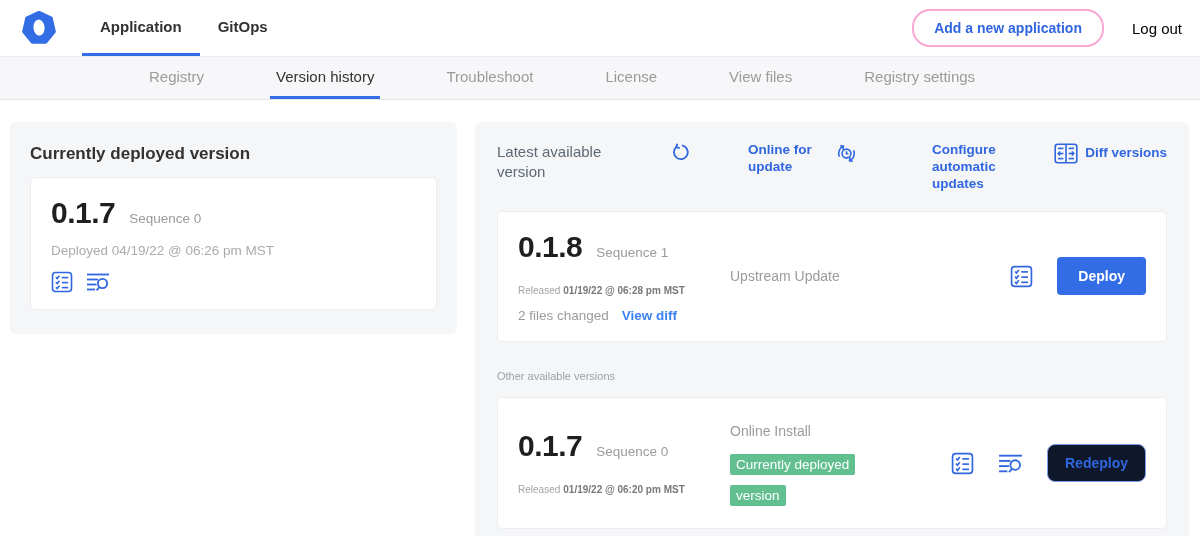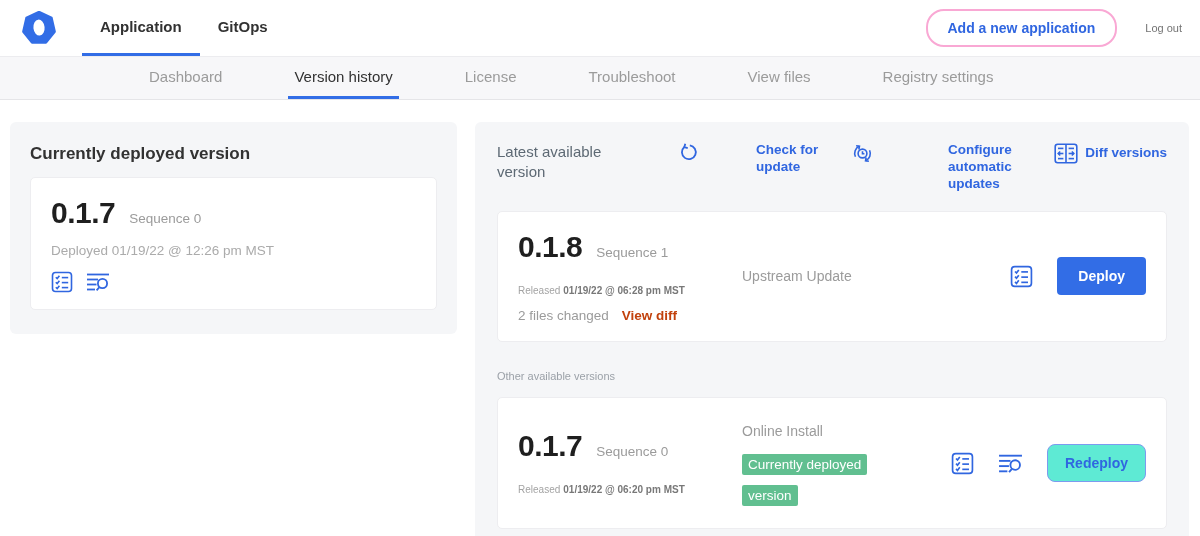--- a/index.html
+++ b/index.html
@@ -10,21 +10,21 @@
   .topnav { height:56px; display:flex; align-items:center; background:#fff; }
   .logo { margin-left:22px; width:34px; height:34px; flex:0 0 auto; }
   .top-tabs { display:flex; height:56px; margin-left:26px; }
   .top-tab { display:flex; align-items:center; padding:0 18px; font-size:15px;
     font-weight:600; color:#323232; cursor:pointer; border-bottom:3px solid transparent; }
   .top-tab.active { border-bottom-color:#326de6; }
   .topnav-right { margin-left:auto; display:flex; align-items:center; margin-right:18px; }
   .add-app-btn { border:2px solid #f9a8d4; background:#fff; color:#3066e0; font-weight:700;
     font-size:14px; padding:9px 20px; border-radius:18px; cursor:pointer;
     font-family:"Liberation Sans", sans-serif; }
-  .logout { margin-left:28px; font-size:11px; color:#737373; cursor:pointer; }
+  .logout { margin-left:28px; font-size:15px; color:#000000; cursor:pointer; }
 
   
   .subnav { height:44px; background:#f7f7f9; border-top:1px solid #ececef;
     border-bottom:1px solid #e5e5e8; display:flex; padding-left:143px; }
   .subnav-item { display:flex; align-items:center; padding:0 6px; margin-right:60px;
     font-size:15px; color:#9b9b9b; cursor:pointer; border-bottom:3px solid transparent; }
   .subnav-item.active { color:#323232; border-bottom-color:#326de6; }
 
   
   .main { display:flex; align-items:flex-start; padding:22px 10px 0 10px; }
@@ -37,48 +37,48 @@
 
   .ver-row { display:flex; align-items:baseline; }
   .ver-num { font-size:30px; font-weight:700; color:#1f1f1f; letter-spacing:-0.5px; }
   .ver-seq { margin-left:14px; font-size:13.5px; color:#9b9b9b; }
   .deployed-line { margin-top:13px; font-size:13.5px; color:#ababab; }
   .icon-row { margin-top:13px; display:flex; align-items:center; gap:13px; }
   .blue-icon { color:#3066e0; display:inline-flex; cursor:pointer; }
 
   .right-panel { width:714px; margin-left:18px; padding:20px 22px 22px 22px; flex:0 0 auto; }
 
-  .latest-header { display:flex; align-items:flex-start;gap:8px; }
+  .latest-header { display:flex; align-items:flex-start; }
   .latest-title { width:132px; font-size:15px; font-weight:500; color:#5d6974; line-height:1.35; }
   .hdr-link { display:flex; align-items:flex-start; color:#3066e0; font-size:13.5px;
     font-weight:700; line-height:1.25; cursor:pointer; }
   .hdr-link .blue-icon { margin-right:7px; margin-top:1px; cursor:pointer; }
   .hdr-check { margin-left:42px; width:165px; }
   .hdr-check span { width:70px; }
   .hdr-auto { width:185px; }
   .hdr-auto span { width:148px; }
   .hdr-diff { margin-left:auto; align-items:center; }
 
   .release-card { margin-top:18px; padding:18px 20px; display:flex; align-items:center; }
   .rel-left { width:212px; flex:0 0 auto; }
   .released-line { margin-top:20px; font-size:10px; line-height:1.45; width:195px; }
   .released-prefix { color:#a3a3a3; margin-right:3px; }
   .released-date { color:#787878; font-weight:700; }
   .files-row { margin-top:10px; font-size:13.5px; display:flex; align-items:center; }
   .files-changed { color:#9b9b9b; }
-  .view-diff { color:#c2410c; font-weight:700; margin-left:13px; cursor:pointer; }
-  .rel-mid { margin-left:12px; align-self:center; }
+  .view-diff { color:#3b82f6; font-weight:700; margin-left:13px; cursor:pointer; }
+  .rel-mid { align-self:center; }
   .source-label { font-size:14px; font-weight:500; color:#9b9b9b; }
   .rel-mid-top { align-self:flex-start; margin-top:6px; width:168px; }
   .rel-right { margin-left:auto; display:flex; align-items:center; gap:24px; }
 
   .deploy-btn { background:#326de6; color:#fff; border:none; border-radius:4px;
     font-size:14px; font-weight:700; padding:11px 21px; cursor:pointer;
     font-family:"Liberation Sans", sans-serif; }
-  .redeploy-btn { background:#5eead4; color:#3066e0; border:1px solid #7d9bef; border-radius:8px;
+  .redeploy-btn { background:#0f172a; color:#3066e0; border:1px solid #7d9bef; border-radius:8px;
     font-size:14px; font-weight:700; padding:10px 17px; cursor:pointer;
     font-family:"Liberation Sans", sans-serif; }
 
   .other-title { margin-top:28px; font-size:11px; color:#9ba1a8; }
   .other-card { margin-top:15px; }
 
   .deployed-badge { display:inline; background:#61bf90; color:#fff; font-size:13.5px;
     line-height:1.9; padding:3px 6px; border-radius:2px;
     -webkit-box-decoration-break:clone; box-decoration-break:clone; }
   .badge-wrap { margin-top:9px; width:150px; line-height:1.9; }
@@ -97,38 +97,38 @@
     <div class="top-tab active">Application</div>
     <div class="top-tab">GitOps</div>
   </nav>
   <div class="topnav-right">
     <button class="add-app-btn">Add a new application</button>
     <div class="logout">Log out</div>
   </div>
 </header>
 
 <nav class="subnav">
-  <div class="subnav-item">Dashboard</div>
+  <div class="subnav-item">Registry</div>
   <div class="subnav-item active">Version history</div>
+  <div class="subnav-item">Troubleshoot</div>
   <div class="subnav-item">License</div>
-  <div class="subnav-item">Troubleshoot</div>
   <div class="subnav-item">View files</div>
   <div class="subnav-item">Registry settings</div>
 </nav>
 
 <main class="main">
 
   <section class="panel left-panel">
     <h2 class="panel-title">Currently deployed version</h2>
     <div class="card current-card">
       <div class="ver-row">
         <span class="ver-num">0.1.7</span>
         <span class="ver-seq">Sequence 0</span>
       </div>
-      <div class="deployed-line">Deployed 01/19/22 @ 12:26 pm MST</div>
+      <div class="deployed-line">Deployed 04/19/22 @ 06:26 pm MST</div>
       <div class="icon-row">
         <span class="blue-icon">
           <svg viewBox="0 0 22 22" width="22" height="22" fill="none" stroke="currentColor" stroke-width="1.6">
             <rect x="1.5" y="1.5" width="19" height="19" rx="3"></rect>
             <path d="M4.8 6.2 l1.4 1.4 2.2-2.9"></path>
               <line x1="10.8" y1="6.6" x2="17.2" y2="6.6"></line>
             <path d="M4.8 11.2 l1.4 1.4 2.2-2.9"></path>
               <line x1="10.8" y1="11.6" x2="17.2" y2="11.6"></line>
             <path d="M4.8 16.2 l1.4 1.4 2.2-2.9"></path>
               <line x1="10.8" y1="16.6" x2="17.2" y2="16.6"></line>
@@ -153,21 +153,21 @@
     <div class="latest-header">
       <div class="latest-title">Latest available version</div>
 
       <div class="hdr-link hdr-check">
         <span class="blue-icon">
           <svg viewBox="0 0 20 20" width="19" height="19" fill="none" stroke="currentColor" stroke-width="1.9">
             <path d="M5.6 4.2 A 7.3 7.3 0 1 0 11.4 2.5"></path>
             <polyline points="6.6,0.8 5.6,4.4 9.2,5.4"></polyline>
           </svg>
         </span>
-        <span>Check for update</span>
+        <span>Online for update</span>
       </div>
 
       <div class="hdr-link hdr-auto">
         <span class="blue-icon">
           <svg viewBox="0 0 22 22" width="21" height="21" fill="none" stroke="currentColor" stroke-width="1.7">
             <circle cx="11" cy="11" r="4.6"></circle>
             <path d="M11 8.6 v2.6 h2"></path>
             <path d="M3.6 14.4 A 8.2 8.2 0 0 1 7.5 3.5"></path>
             <polyline points="4.3,2.9 7.8,3.3 7.2,6.8"></polyline>
             <path d="M18.4 7.6 A 8.2 8.2 0 0 1 14.5 18.5"></path>

